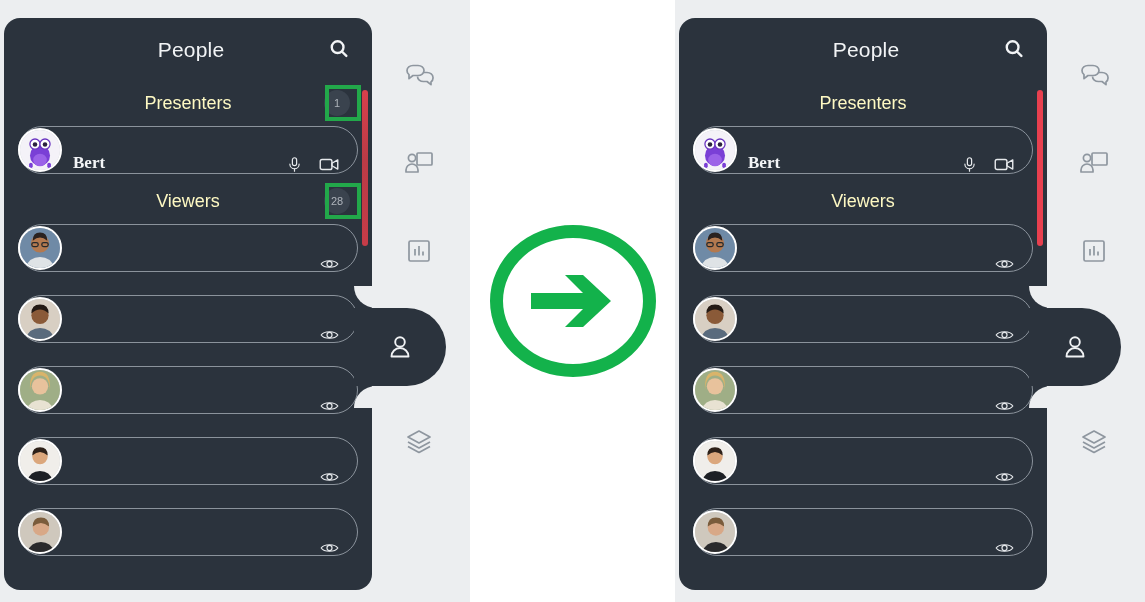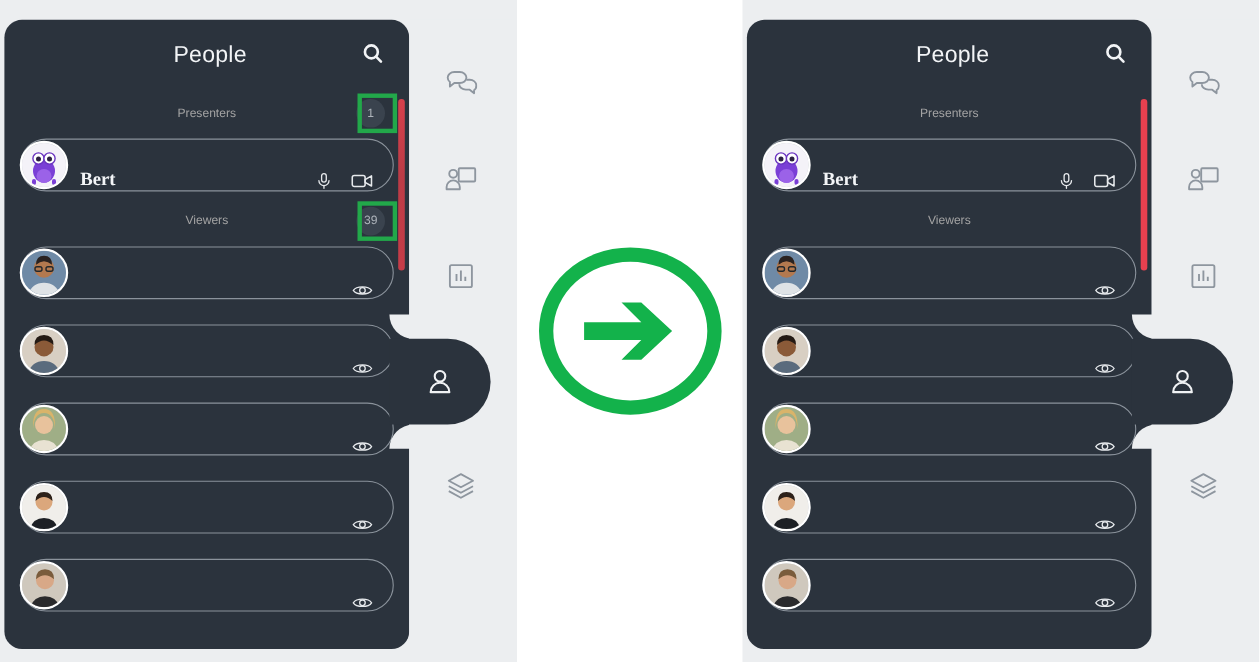--- a/index.html
+++ b/index.html
@@ -65,22 +65,22 @@
 
   
   .section-head {
     position: relative;
     height: 46px;
     display: flex;
     align-items: center;
     justify-content: center;
   }
   .section-label {
-    color: #a3a3a3;
-    font-size: 11px;
+    color: #fef9c3;
+    font-size: 18px;
     font-weight: 400;
   }
   .count-badge {
     position: absolute;
     right: 22px;
     top: 50%;
     transform: translateY(-50%);
     width: 26px; height: 26px;
     border-radius: 50%;
     background: #3a434e;
@@ -262,21 +262,21 @@
                 <rect x="1.5" y="4" width="14" height="12" rx="2.2"></rect>
                 <path d="M15.5 8.5 L22.5 4.5 L22.5 15.5 L15.5 11.5 Z"></path>
               </svg>
             </span>
           </span>
         </div>
       </div>
 
       <div class="section-head">
         <span class="section-label">Viewers</span>
-        <span class="count-badge">39</span>
+        <span class="count-badge">28</span>
         <span class="hl-box"></span>
       </div>
 
       <div class="rows">
         <div class="person-row">
           <span class="avatar">
             <svg class="art" viewBox="0 0 44 44">
               <rect width="44" height="44" fill="#6f8aa6"></rect>
               <circle cx="22" cy="17" r="10" fill="#b3794f"></circle>
               <path d="M14 14 q8 -7 16 0 q0 -9 -8 -9 q-8 0 -8 9Z" fill="#2a2220"></path>

